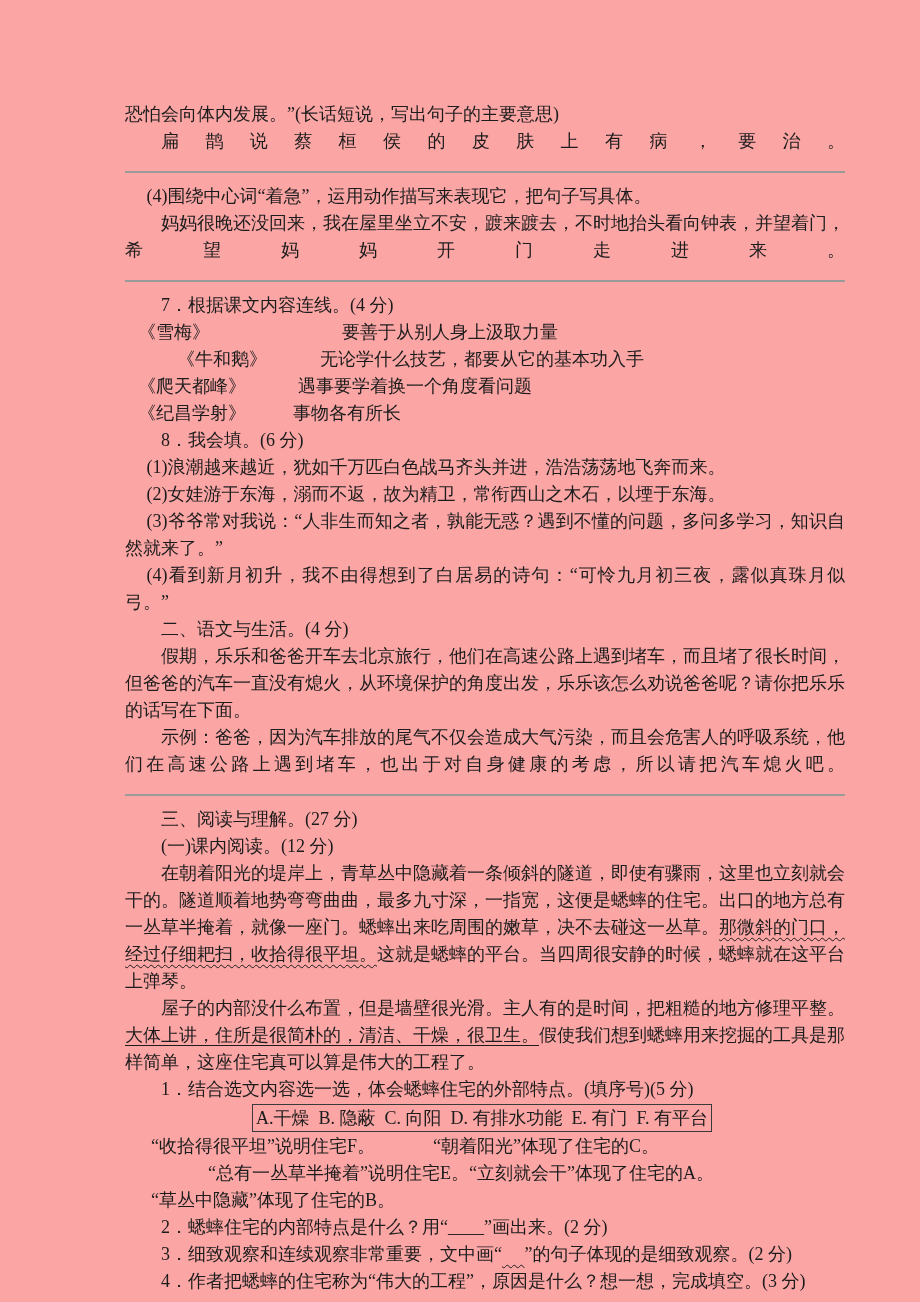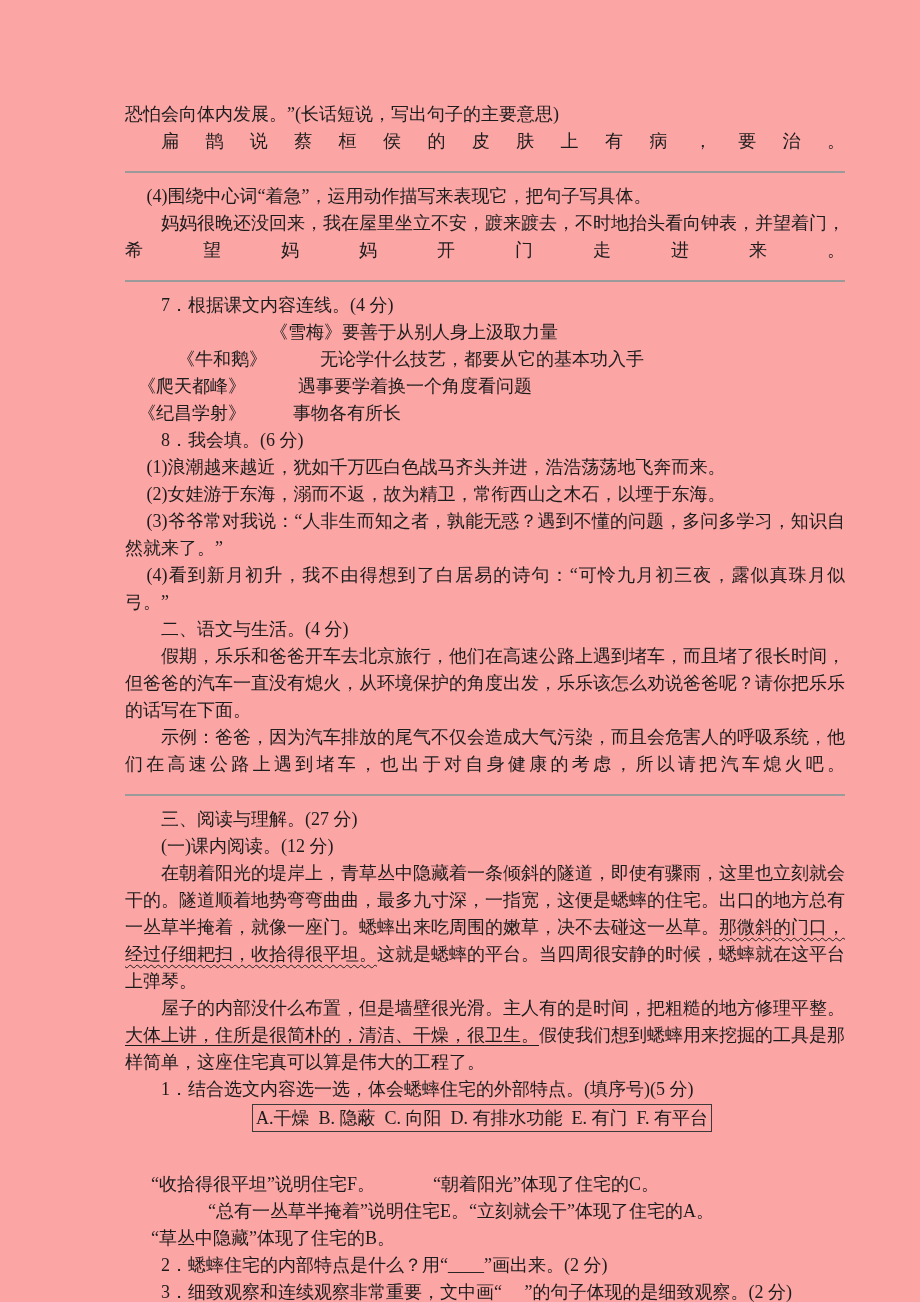--- a/index.html
+++ b/index.html
@@ -39,21 +39,21 @@
   <p class="tj-last" style="text-indent:2em;">扁鹊说蔡桓侯的皮肤上有病，要治。</p>
 
   <hr class="rule">
 
   <p class="indent1">(4)围绕中心词“着急”，运用动作描写来表现它，把句子写具体。</p>
   <p class="tj-last indent2">妈妈很晚还没回来，我在屋里坐立不安，踱来踱去，不时地抬头看向钟表，并望着门，希望妈妈开门走进来。</p>
 
   <hr class="rule">
 
   <p class="indent2">7．根据课文内容连线。(4 分)</p>
-  <div class="match-row"><span class="match-left" style="width:204px;text-align:right;">《雪梅》</span><span>要善于从别人身上汲取力量</span></div>
+  <div class="match-row"><span class="match-left" style="width:204px;">《雪梅》</span><span>要善于从别人身上汲取力量</span></div>
   <div class="match-row"><span class="match-left" style="width:143px;margin-left:39px;">《牛和鹅》</span><span>无论学什么技艺，都要从它的基本功入手</span></div>
   <div class="match-row"><span class="match-left" style="width:160px;">《爬天都峰》</span><span>遇事要学着换一个角度看问题</span></div>
   <div class="match-row"><span class="match-left" style="width:155px;">《纪昌学射》</span><span>事物各有所长</span></div>
 
   <p class="indent2">8．我会填。(6 分)</p>
   <p class="indent1">(1)浪潮越来越近，犹如千万匹白色战马齐头并进，浩浩荡荡地飞奔而来。</p>
   <p class="indent1">(2)女娃游于东海，溺而不返，故为精卫，常衔西山之木石，以堙于东海。</p>
   <p class="indent1">(3)爷爷常对我说：“人非生而知之者，孰能无惑？遇到不懂的问题，多问多学习，知识自然就来了。”</p>
   <p class="indent1">(4)看到新月初升，我不由得想到了白居易的诗句：“可怜九月初三夜，露似真珠月似弓。”</p>
 
@@ -66,21 +66,21 @@
   <p class="indent2">三、阅读与理解。(27 分)</p>
   <p class="indent2">(一)课内阅读。(12 分)</p>
 
   <p class="indent2"><span>在朝着阳光的堤岸上，青草丛中隐藏着一条倾斜的隧道，即使有骤雨，这里也立刻就会干的。隧道顺着地势弯弯曲曲，最多九寸深，一指宽，这便是蟋蟀的住宅。出口的地方总有一丛草半掩着，就像一座门。蟋蟀出来吃周围的嫩草，决不去碰这一丛草。</span><span class="wavy">那微斜的门口，经过仔细耙扫，收拾得很平坦。</span><span>这就是蟋蟀的平台。当四周很安静的时候，蟋蟀就在这平台上弹琴。</span></p>
 
   <p class="indent2"><span>屋子的内部没什么布置，但是墙壁很光滑。主人有的是时间，把粗糙的地方修理平整。</span><span class="uline">大体上讲，住所是很简朴的，清洁、干燥，很卫生。</span><span>假使我们想到蟋蟀用来挖掘的工具是那样简单，这座住宅真可以算是伟大的工程了。</span></p>
 
   <p class="indent2">1．结合选文内容选一选，体会蟋蟀住宅的外部特点。(填序号)(5 分)</p>
   <div class="optbox-line"><span class="optbox">A.干燥  B. 隐蔽  C. 向阳  D. 有排水功能  E. 有门  F. 有平台</span></div>
 
-  <div class="ans-row"><span class="ans-left" style="width:282px;margin-top:38px;">“收拾得很平坦”说明住宅F。</span><span>“朝着阳光”体现了住宅的C。</span></div>
+  <div class="ans-row"><span class="ans-left" style="width:282px;">“收拾得很平坦”说明住宅F。</span><span>“朝着阳光”体现了住宅的C。</span></div>
   <div class="ans-row"><span class="ans-left" style="width:318px;text-align:right;">“总有一丛草半掩着”说明住宅E。</span><span>“立刻就会干”体现了住宅的A。</span></div>
   <div class="ans-row"><span class="ans-left">“草丛中隐藏”体现了住宅的B。</span></div>
 
   <p class="indent2">2．蟋蟀住宅的内部特点是什么？用“____”画出来。(2 分)</p>
   <p class="indent2"><span>3．细致观察和连续观察非常重要，文中画“</span><span class="blank-wavy">&nbsp;&nbsp;&nbsp;&nbsp;&nbsp;</span><span>”的句子体现的是细致观察。(2 分)</span></p>
   <p class="indent2">4．作者把蟋蟀的住宅称为“伟大的工程”，原因是什么？想一想，完成填空。(3 分)</p>
 
 </div>
 
 </body></html>

